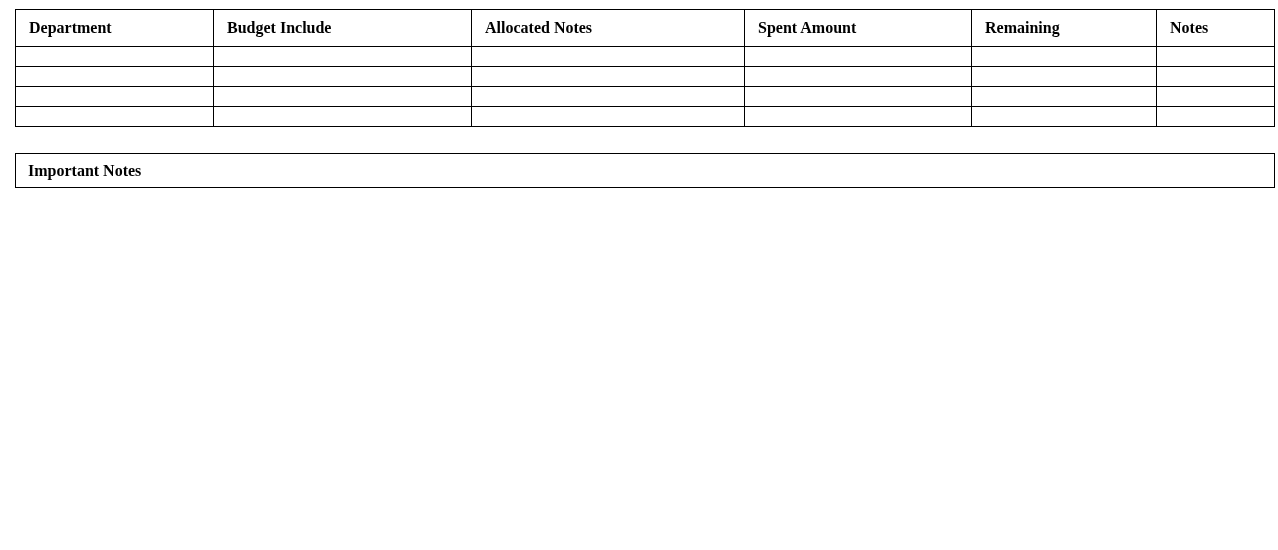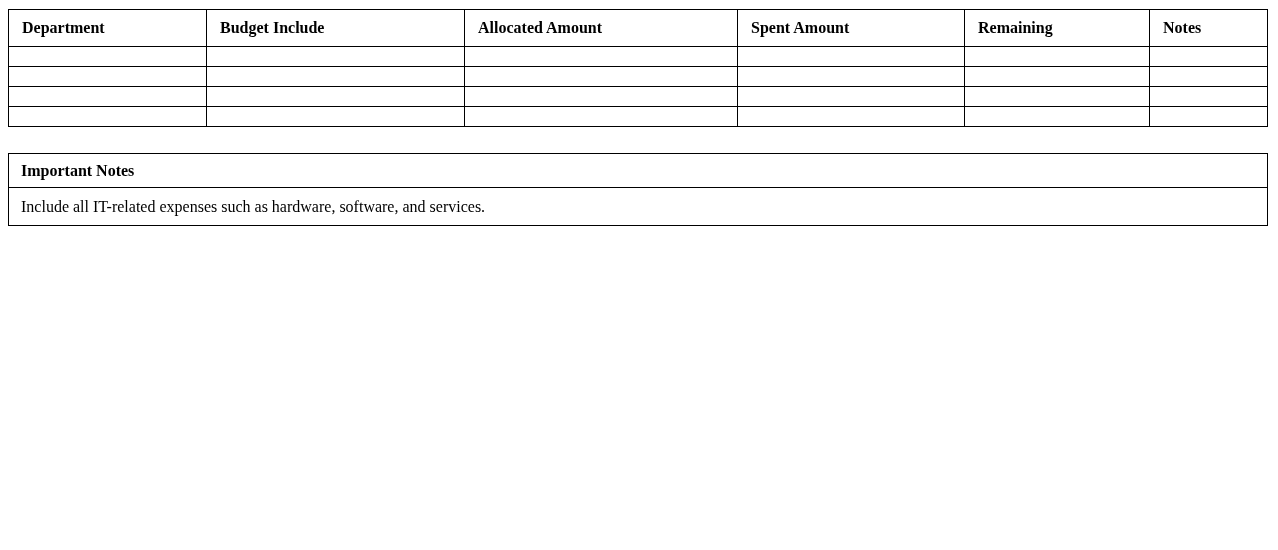--- a/index.html
+++ b/index.html
@@ -8,21 +8,21 @@
     background: #ffffff;
   }
   body {
     width: 1278px;
     height: 550px;
     font-family: "Liberation Serif", serif;
     color: #000000;
     overflow: hidden;
   }
   .page {
-    padding: 9px 9px 0 8px;
+    padding: 9px 9px 0 15px;
   }
   table {
     border-collapse: collapse;
     table-layout: fixed;
     width: 1259px;
   }
   th, td {
     border: 1px solid #000000;
     font-size: 16px;
     vertical-align: middle;
@@ -66,21 +66,21 @@
       <col style="width:258px">
       <col style="width:273px">
       <col style="width:227px">
       <col style="width:185px">
       <col style="width:118px">
     </colgroup>
     <thead>
       <tr>
         <th>Department</th>
         <th>Budget Include</th>
-        <th>Allocated Amount</th>
+        <th>Allocated Notes</th>
         <th>Spent Amount</th>
         <th>Remaining</th>
         <th>Notes</th>
       </tr>
     </thead>
     <tbody>
         <tr>
           <td class="empty-cell"></td>
           <td class="empty-cell"></td>
           <td class="empty-cell"></td>
@@ -118,19 +118,16 @@
   <table class="notes-table">
     <colgroup>
       <col style="width:1259px">
     </colgroup>
     <thead>
       <tr>
         <th>Important Notes</th>
       </tr>
     </thead>
     <tbody>
-      <tr>
-        <td>Include all IT-related expenses such as hardware, software, and services.</td>
-      </tr>
     </tbody>
   </table>
 
 </div>
 
 </body></html>

